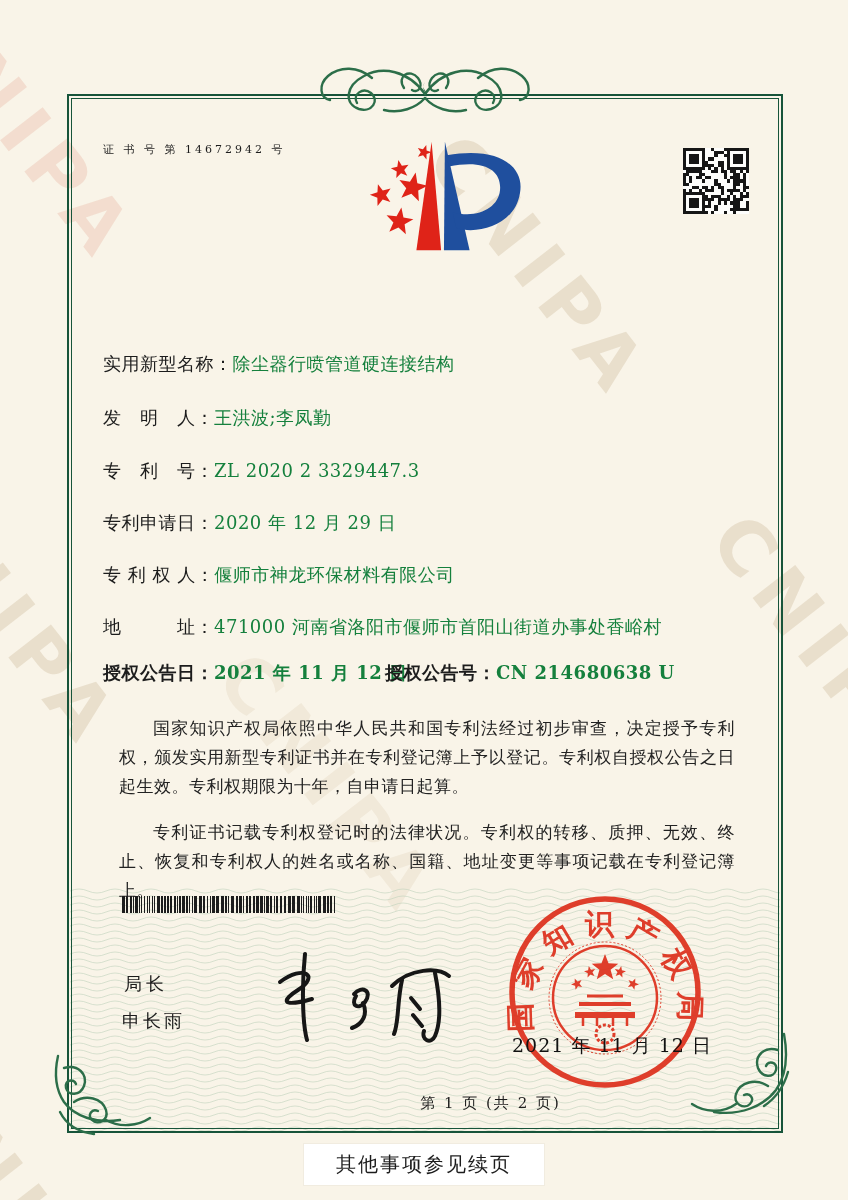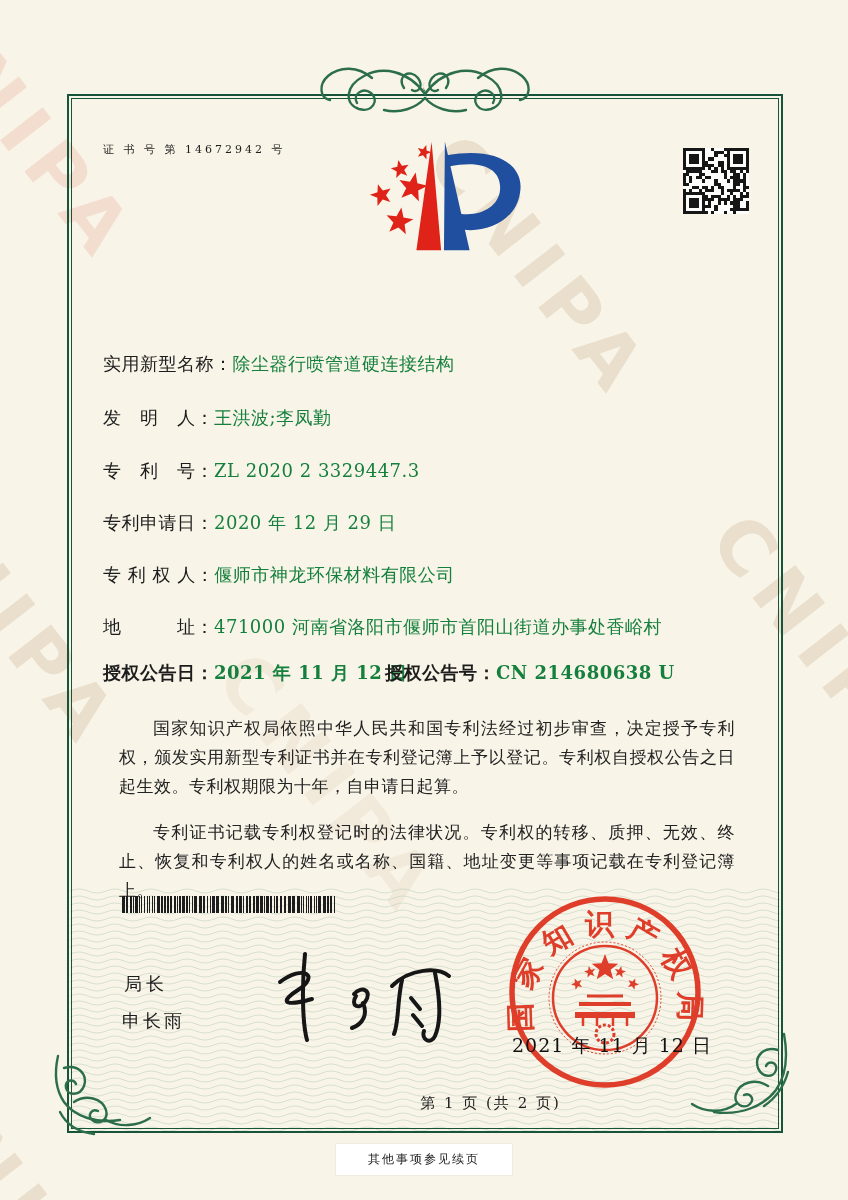--- a/index.html
+++ b/index.html
@@ -66,21 +66,21 @@
   
   .seal{position:absolute; left:505px; top:892px; width:200px; height:200px; z-index:3; opacity:.92;}
   .seal-date{
     position:absolute; left:512px; top:1033px; width:190px; z-index:4;
     font-size:19px; letter-spacing:1px; color:#111; white-space:nowrap;
   }
   
   .page-num{position:absolute; left:67px; top:1094px; width:847px; text-align:center; font-size:15px; letter-spacing:2px; z-index:2;}
   .note{
     position:absolute; left:424px; top:1144px; transform:translateX(-50%); z-index:2;
-    background:#ffffff; padding:7px 32px; font-size:12px; letter-spacing:2px; white-space:nowrap;
+    background:#ffffff; padding:7px 32px; font-size:20px; letter-spacing:2px; white-space:nowrap;
     box-shadow:0 0 0 1px rgba(0,0,0,.03);
   }
   .green-stroke{stroke:#2c6e49; fill:none; stroke-linecap:round;}
 </style>
 </head>
 <body>
 
 <div class="page">
 
   <span class="wm wm-1">CNIPA</span>

